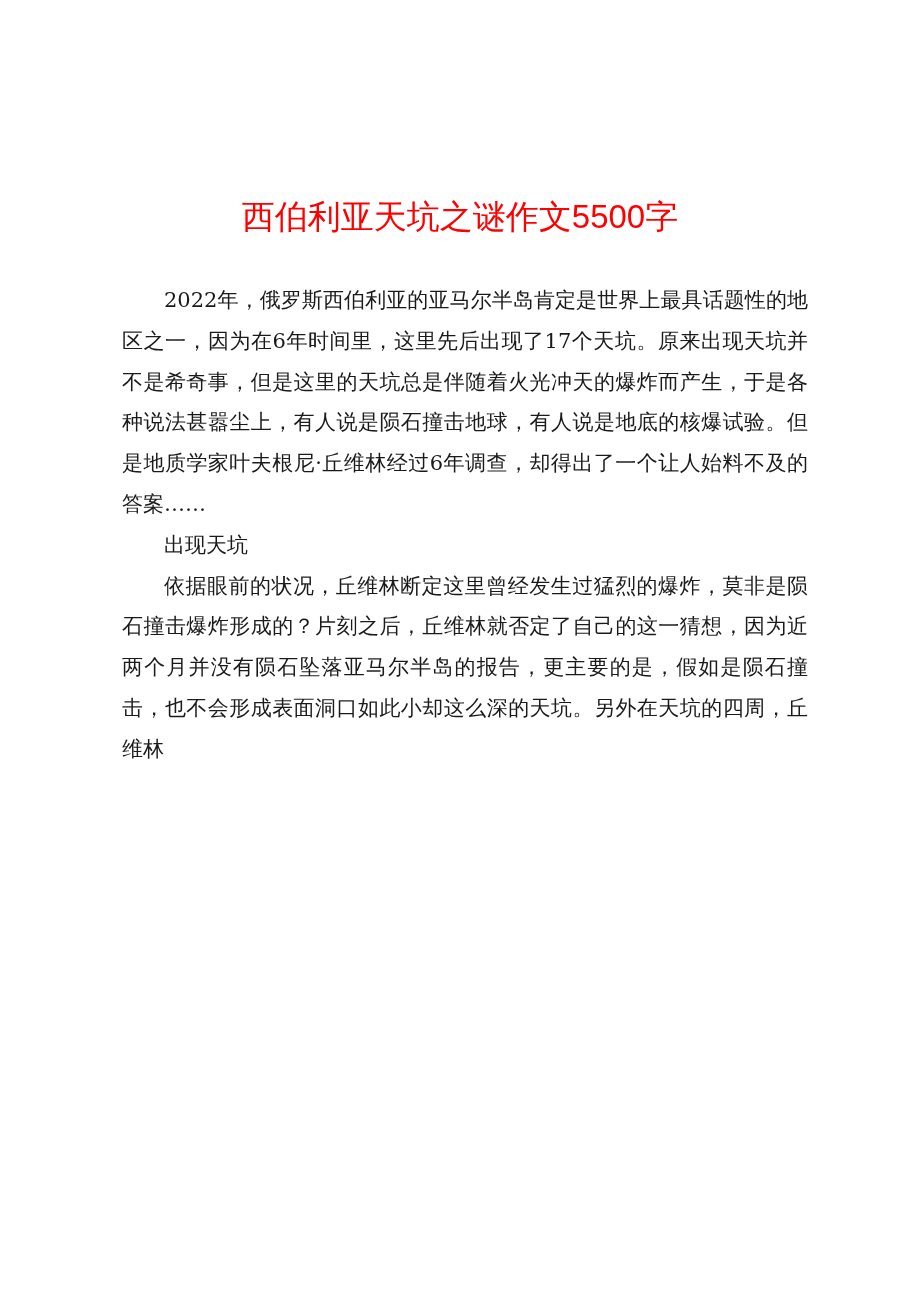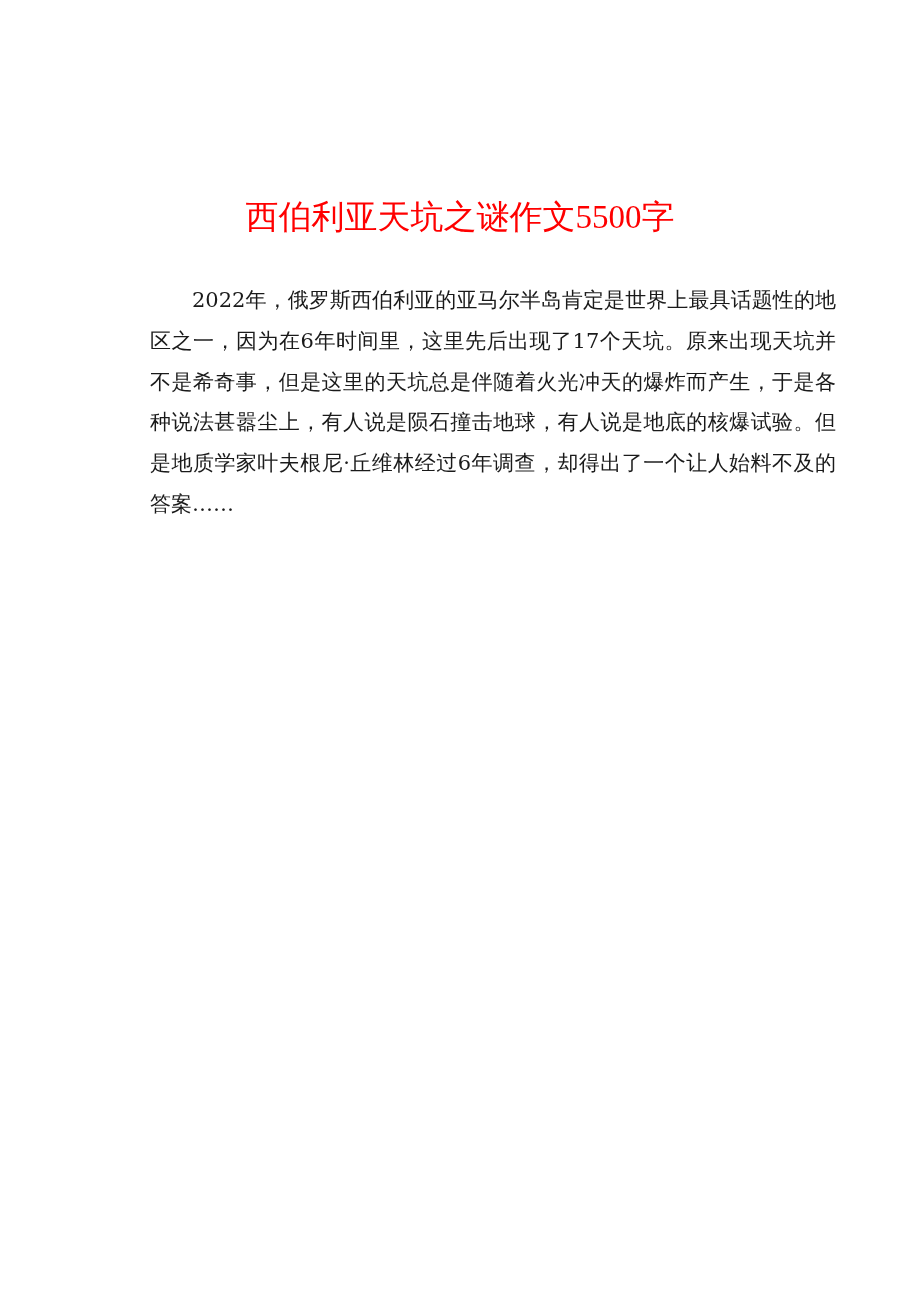--- a/index.html
+++ b/index.html
@@ -20,43 +20,44 @@
       left: 0; top: 0;
       width: 920px;
       height: 1302px;
     }
     .title {
       position: absolute;
       top: 192px;
       left: 0;
       width: 920px;
       text-align: center;
-      font-family: Liberation Serif, serif;
+      font-family: Liberation Sans, sans-serif;
       font-size: 33px;
       line-height: 50px;
       color: #ff0000;
       letter-spacing: 0px;
     }
     .body-text {
       position: absolute;
       top: 280px;
       left: 122px;
       width: 686px;
       font-size: 21px;
       line-height: 40.8px;
       text-align: justify;
       text-justify: inter-character;
-      margin-left: 28px;
     }
     .body-text p {
       margin: 0;
       text-indent: 42px;
     }
   </style>
 </head>
 <body>
 
 <div class="page">
   <div class="title">西伯利亚天坑之谜作文5500字</div>
   <div class="body-text">
     <p>2022年，俄罗斯西伯利亚的亚马尔半岛肯定是世界上最具话题性的地区之一，因为在6年时间里，这里先后出现了17个天坑。原来出现天坑并不是希奇事，但是这里的天坑总是伴随着火光冲天的爆炸而产生，于是各种说法甚嚣尘上，有人说是陨石撞击地球，有人说是地底的核爆试验。但是地质学家叶夫根尼·丘维林经过6年调查，却得出了一个让人始料不及的答案……</p>
+    <p>出现天坑</p>
+    <p>依据眼前的状况，丘维林断定这里曾经发生过猛烈的爆炸，莫非是陨石撞击爆炸形成的？片刻之后，丘维林就否定了自己的这一猜想，因为近两个月并没有陨石坠落亚马尔半岛的报告，更主要的是，假如是陨石撞击，也不会形成表面洞口如此小却这么深的天坑。另外在天坑的四周，丘维林</p>
   </div>
 </div>
 
 </body></html>

